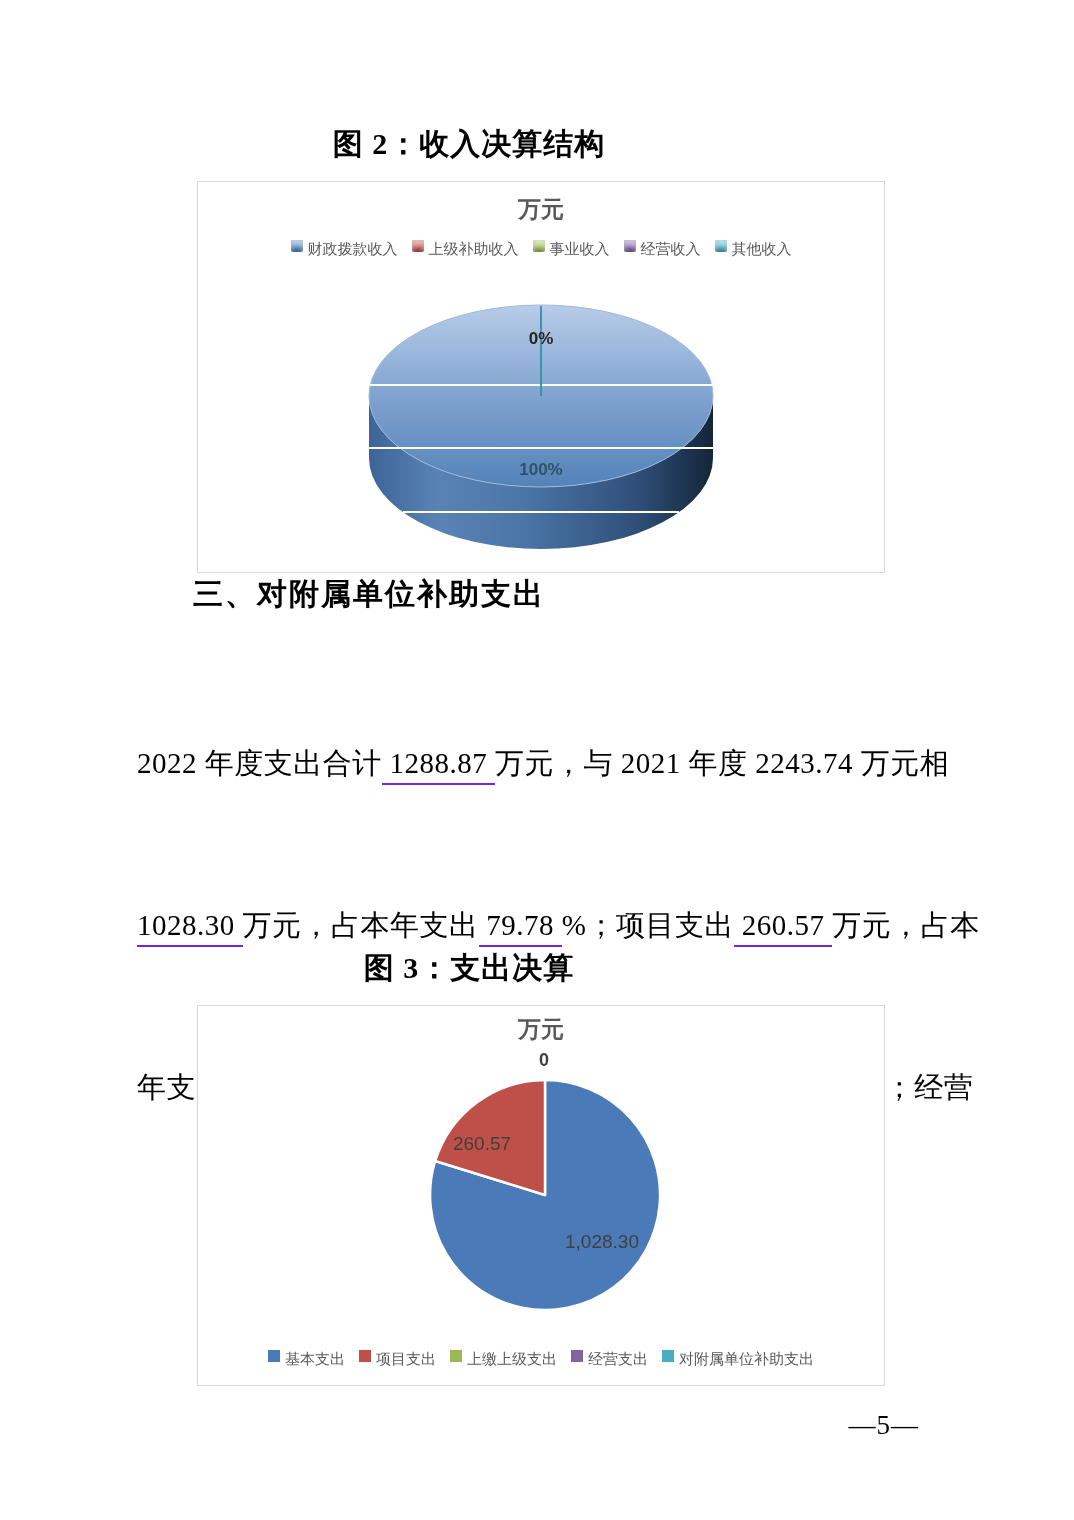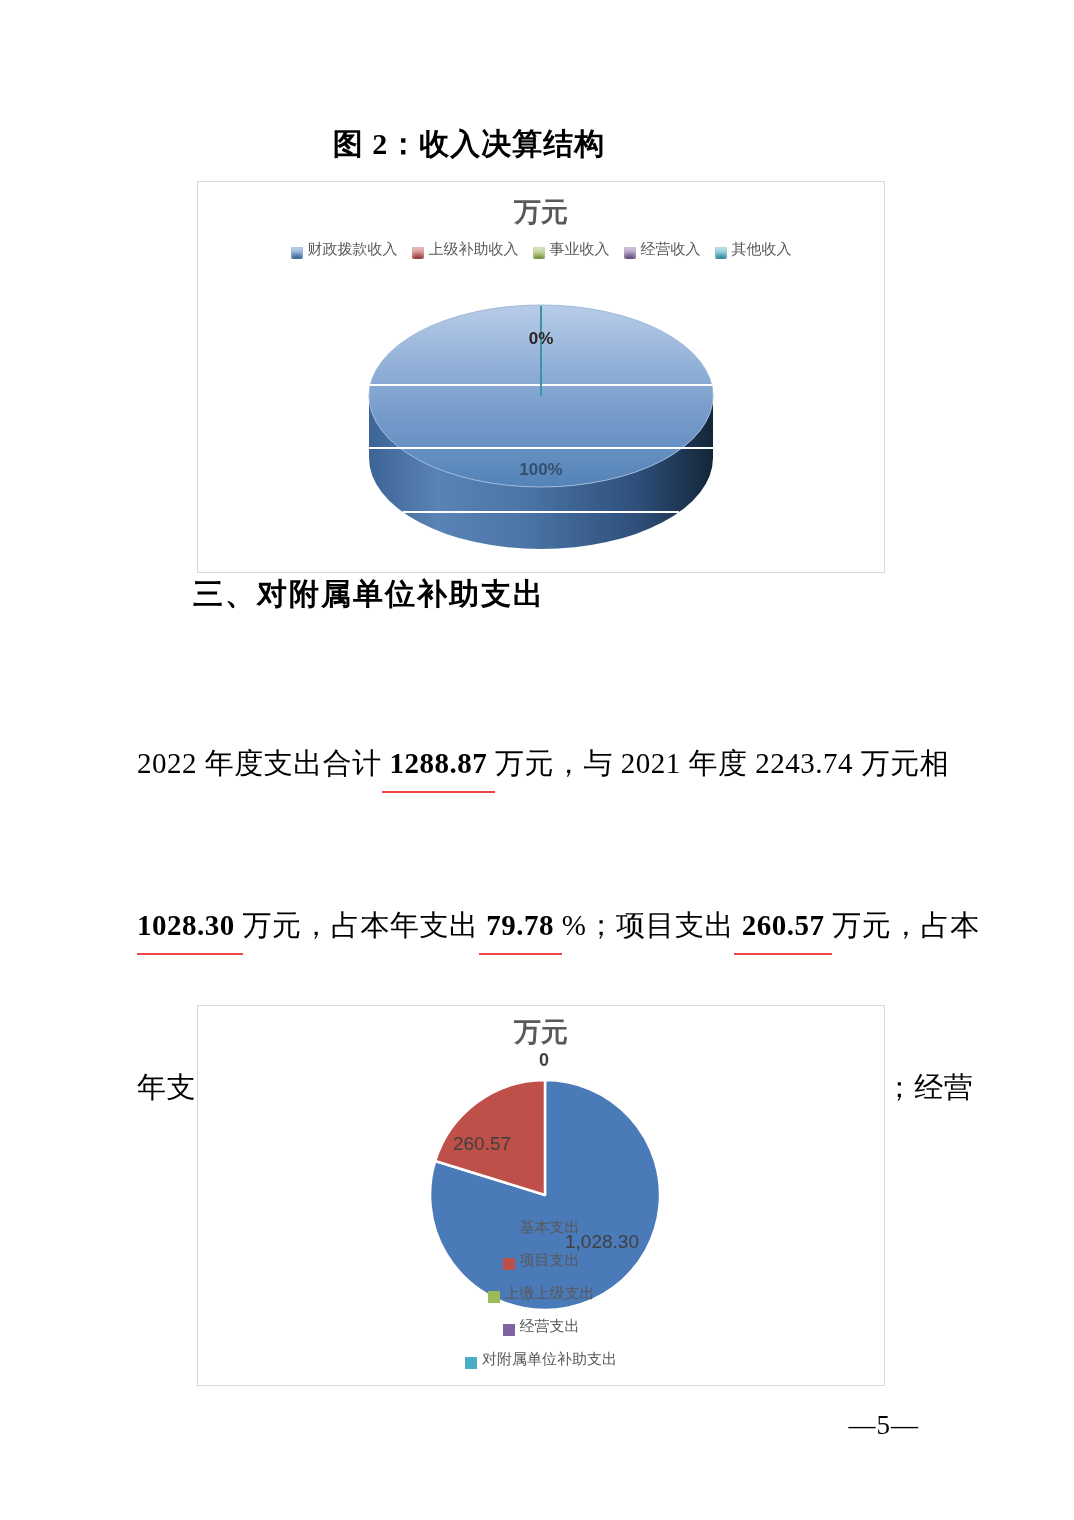--- a/index.html
+++ b/index.html
@@ -15,50 +15,50 @@
   .caption3 { top:948px; }
   .chart-box {
     position:absolute; left:197px; width:686px; background:#fff;
     border:1px solid #d9d9d9;
   }
   .box1 { top:181px; height:390px; }
   .box2 { top:1005px; height:379px; }
   .chart-title {
     position:absolute; left:0; width:100%; text-align:center;
     font-family:"Liberation Sans", sans-serif; font-weight:bold;
-    color:#595959; font-size:27px;
+    color:#595959; font-size:23px;
   }
   .box1 .chart-title { top:12px; }
   .box2 .chart-title { top:8px; }
   .legend {
     position:absolute; left:0; width:100%;
     display:flex; justify-content:center; align-items:center; gap:14px;
     font-family:"Liberation Sans", sans-serif; font-size:15px; color:#595959;
     white-space:nowrap;
   }
   .legend1 { top:58px; }
-  .legend2 { bottom:16px;flex-direction:column; }
-  .legend-item { display:flex; align-items:flex-end; gap:5px; }
+  .legend2 { bottom:16px; }
+  .legend-item { display:flex; align-items:flex-start; gap:5px; }
   .swatch { width:12px; height:12px; flex:0 0 auto; }
   .legend-3d .swatch {
     border-radius:2px;
     box-shadow: inset 0 6px 5px rgba(255,255,255,.6), inset 0 -3px 4px rgba(0,0,0,.28);
   }
   .pie-svg { position:absolute; left:0; top:0; }
   .heading {
     position:absolute; left:193px; top:574px;
     font-family:"Liberation Sans", sans-serif; font-weight:bold;
     font-size:30px; letter-spacing:2px;
   }
   .para {
     position:absolute; left:137px; top:628px; width:805px;
     font-size:29px; line-height:54px; white-space:pre; letter-spacing:0.5px;
   }
   .para .line { height:54px; }
-  .para .u { border-bottom:2px solid #ef4444; padding-bottom:12px;font-weight:bold; }
+  .para .u { border-bottom:2px solid #6d28d9; padding-bottom:4px; }
   .pagenum {
     position:absolute; top:1410px; right:155px;
     font-size:27px; letter-spacing:1px;
   }
   svg text { font-family:"Liberation Sans", sans-serif; }
 </style>
 </head>
 <body>
 
 <div class="page">
@@ -117,20 +117,21 @@
 
   <div class="heading">三、对附属单位补助支出</div>
 
   <div class="para">
     <div class="line"><span>2022 年度支出合计</span><span class="u"> 1288.87 </span><span>万元，与 2021 年度 2243.74 万元相</span></div>
     <div class="line"><span class="u">1028.30 </span><span>万元，占本年支出</span><span class="u"> 79.78 </span><span>%；项目支出</span><span class="u"> 260.57 </span><span>万元，占本</span></div>
     <div class="line"><span>年支出</span><span class="u"> 20.22 </span><span>%；上缴上级支出</span><span class="u">  0 </span><span>万元，占本年支出</span><span class="u">  0  </span><span>%；经营</span></div>
     
   </div>
 
+  <div class="caption caption3">图 3：支出决算</div>
 
   <div class="chart-box box2">
     <svg class="pie-svg" width="686" height="377" viewBox="0 0 686 377">
       <path d="M 347 189 L 347 74 A 115 115 0 1 1 237.2 155 Z" stroke="#ffffff" stroke-width="2.5" stroke-linejoin="round" fill="#4a7ab7"></path>
       <path d="M 347 189 L 237.2 155 A 115 115 0 0 1 347 74 Z" stroke="#ffffff" stroke-width="2.5" stroke-linejoin="round" fill="#bf5049"></path>
       <text x="346" y="60" text-anchor="middle" font-size="18" font-weight="bold" fill="#404040">0</text>
       <text x="284" y="144" text-anchor="middle" font-size="19" fill="#3f3f3f">260.57</text>
       <text x="404" y="242" text-anchor="middle" font-size="19" fill="#3f3f3f">1,028.30</text>
     </svg>
     <div class="chart-title">万元</div>

